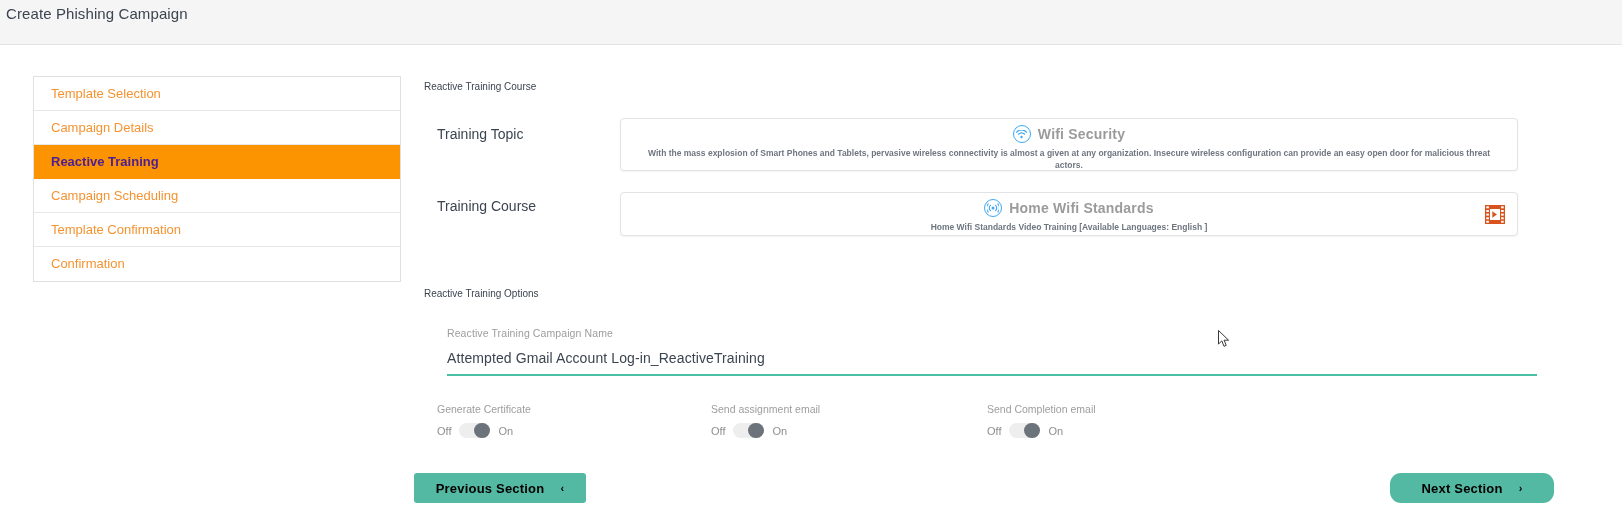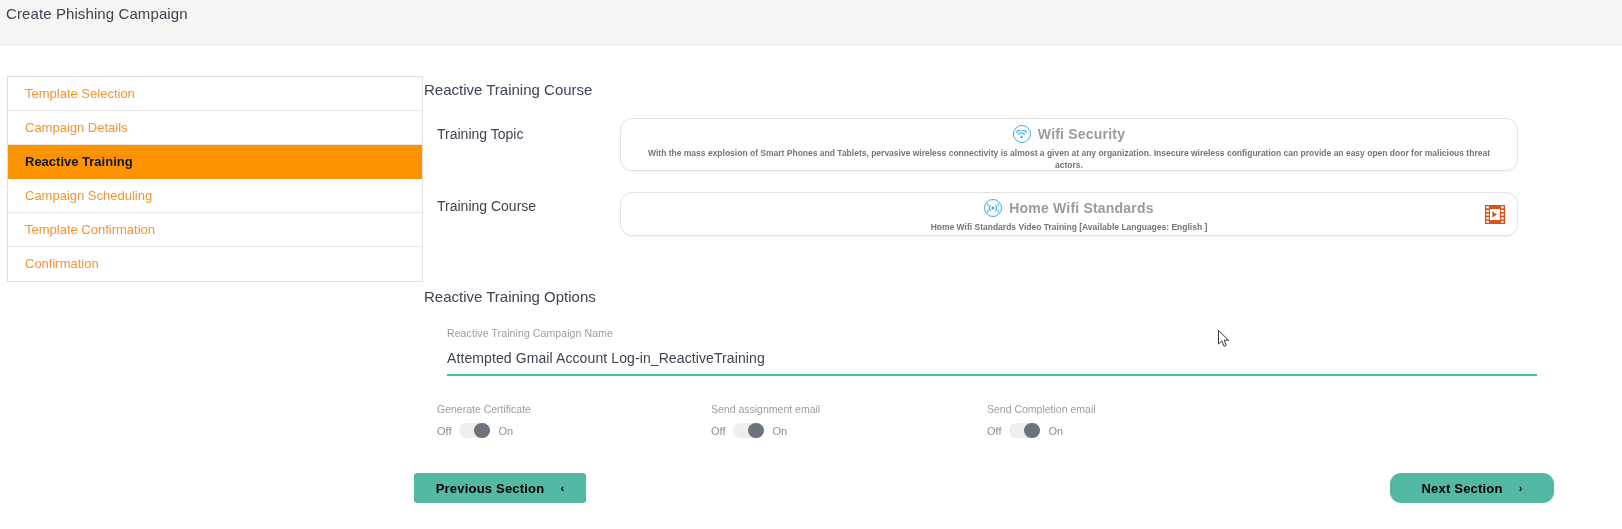--- a/index.html
+++ b/index.html
@@ -19,69 +19,69 @@
     border-bottom: 1px solid #e4e4e4;
   }
   .topbar-title {
     position: absolute; left: 6px; top: 5px;
     font-size: 15px; color: #3c4450;
     letter-spacing: .1px;
   }
 
   
   .wizard {
-    position: absolute; left: 7px; top: 76px;
-    width: 416px;
+    position: absolute; left: 33px; top: 76px;
+    width: 368px;
     border: 1px solid #e0e0e0;
     background: #fff;
   }
   .wizard-item {
     height: 34px;
     line-height: 34px;
     padding-left: 17px;
     font-size: 13px;
     color: #f59331;
     border-bottom: 1px solid #e8e8e8;
     cursor: pointer;
     white-space: nowrap;
   }
   .wizard-item:last-child { border-bottom: none; }
   .wizard-item.active {
     background: #fb9400;
-    color: #0f172a;
+    color: #4c1d95;
     font-weight: bold;
     border-bottom: 1px solid #fb9400;
   }
 
   
   .main { position: absolute; left: 0; top: 45px; width: 1622px; }
 
   .section-title {
     position: absolute;
-    font-size: 15px;
+    font-size: 10px;
     color: #3c4450;
   }
   #sec-course { left: 424px; top: 36px; }
   #sec-options { left: 424px; top: 243px; }
 
   .field-label {
     position: absolute;
     font-size: 14px;
     color: #3c4450;
   }
   #lbl-topic  { left: 437px; top: 81px; }
   #lbl-course { left: 437px; top: 153px; }
 
   
   .card {
     position: absolute;
     left: 620px;
     width: 898px;
     border: 1px solid #e3e3e3;
-    border-radius: 12px;
+    border-radius: 4px;
     background: #fff;
     box-shadow: 0 1px 2px rgba(0,0,0,.05);
   }
   #card-topic  { top: 73px; height: 53px; }
   #card-course { top: 147px; height: 44px; }
 
   .card-head {
     display: flex;
     align-items: center;
     justify-content: center;

